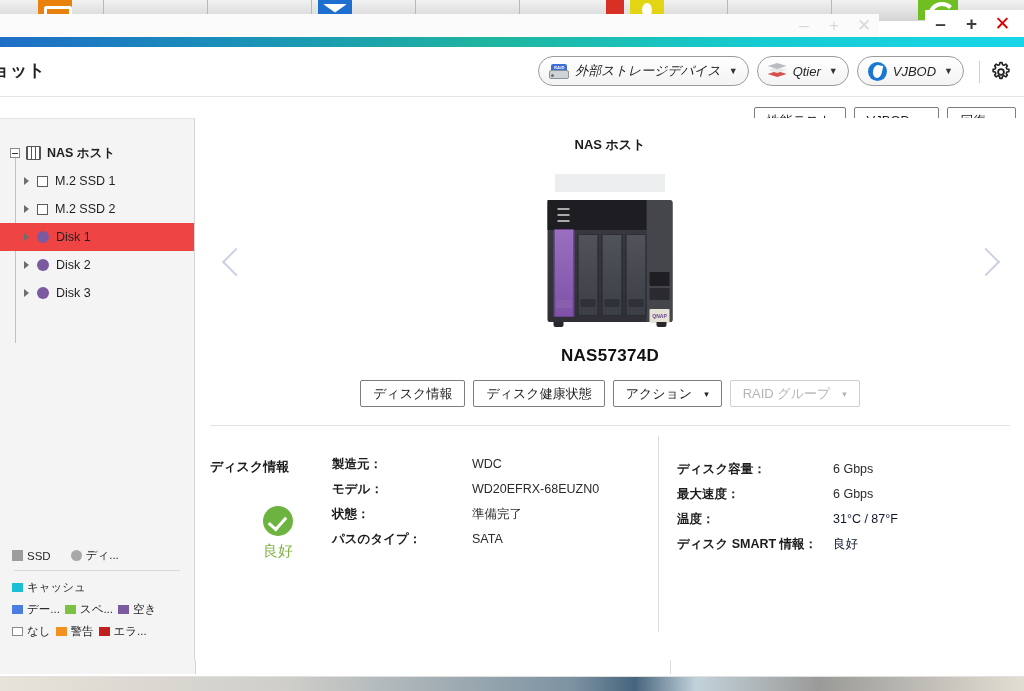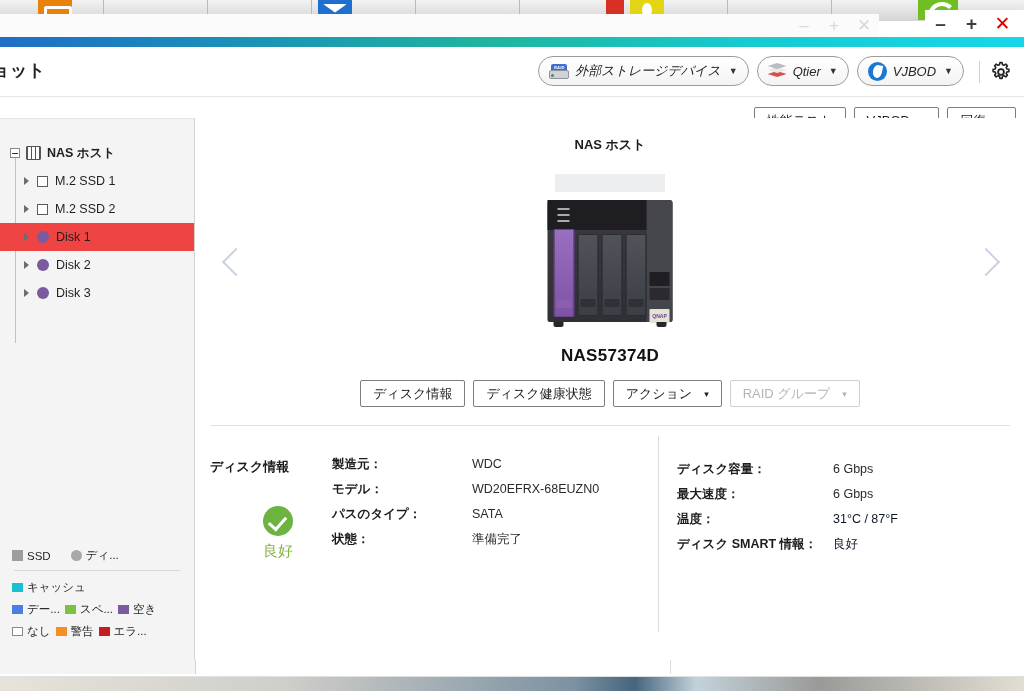--- a/index.html
+++ b/index.html
@@ -634,26 +634,26 @@
           <tbody>
               <tr>
             <td class="k">製造元：</td>
             <td class="v">WDC</td>
           </tr>
           <tr>
             <td class="k">モデル：</td>
             <td class="v">WD20EFRX-68EUZN0</td>
           </tr>
           <tr>
+            <td class="k">状態：</td>
+            <td class="v">準備完了</td>
+          </tr>
+          <tr>
             <td class="k">パスのタイプ：</td>
             <td class="v">SATA</td>
-          </tr>
-          <tr>
-            <td class="k">状態：</td>
-            <td class="v">準備完了</td>
           </tr>
         </tbody>
           </table>
       </div>
 
       <div class="info-vline"></div>
 
       <div class="info-right">
         <table class="kv">
           <tbody>

